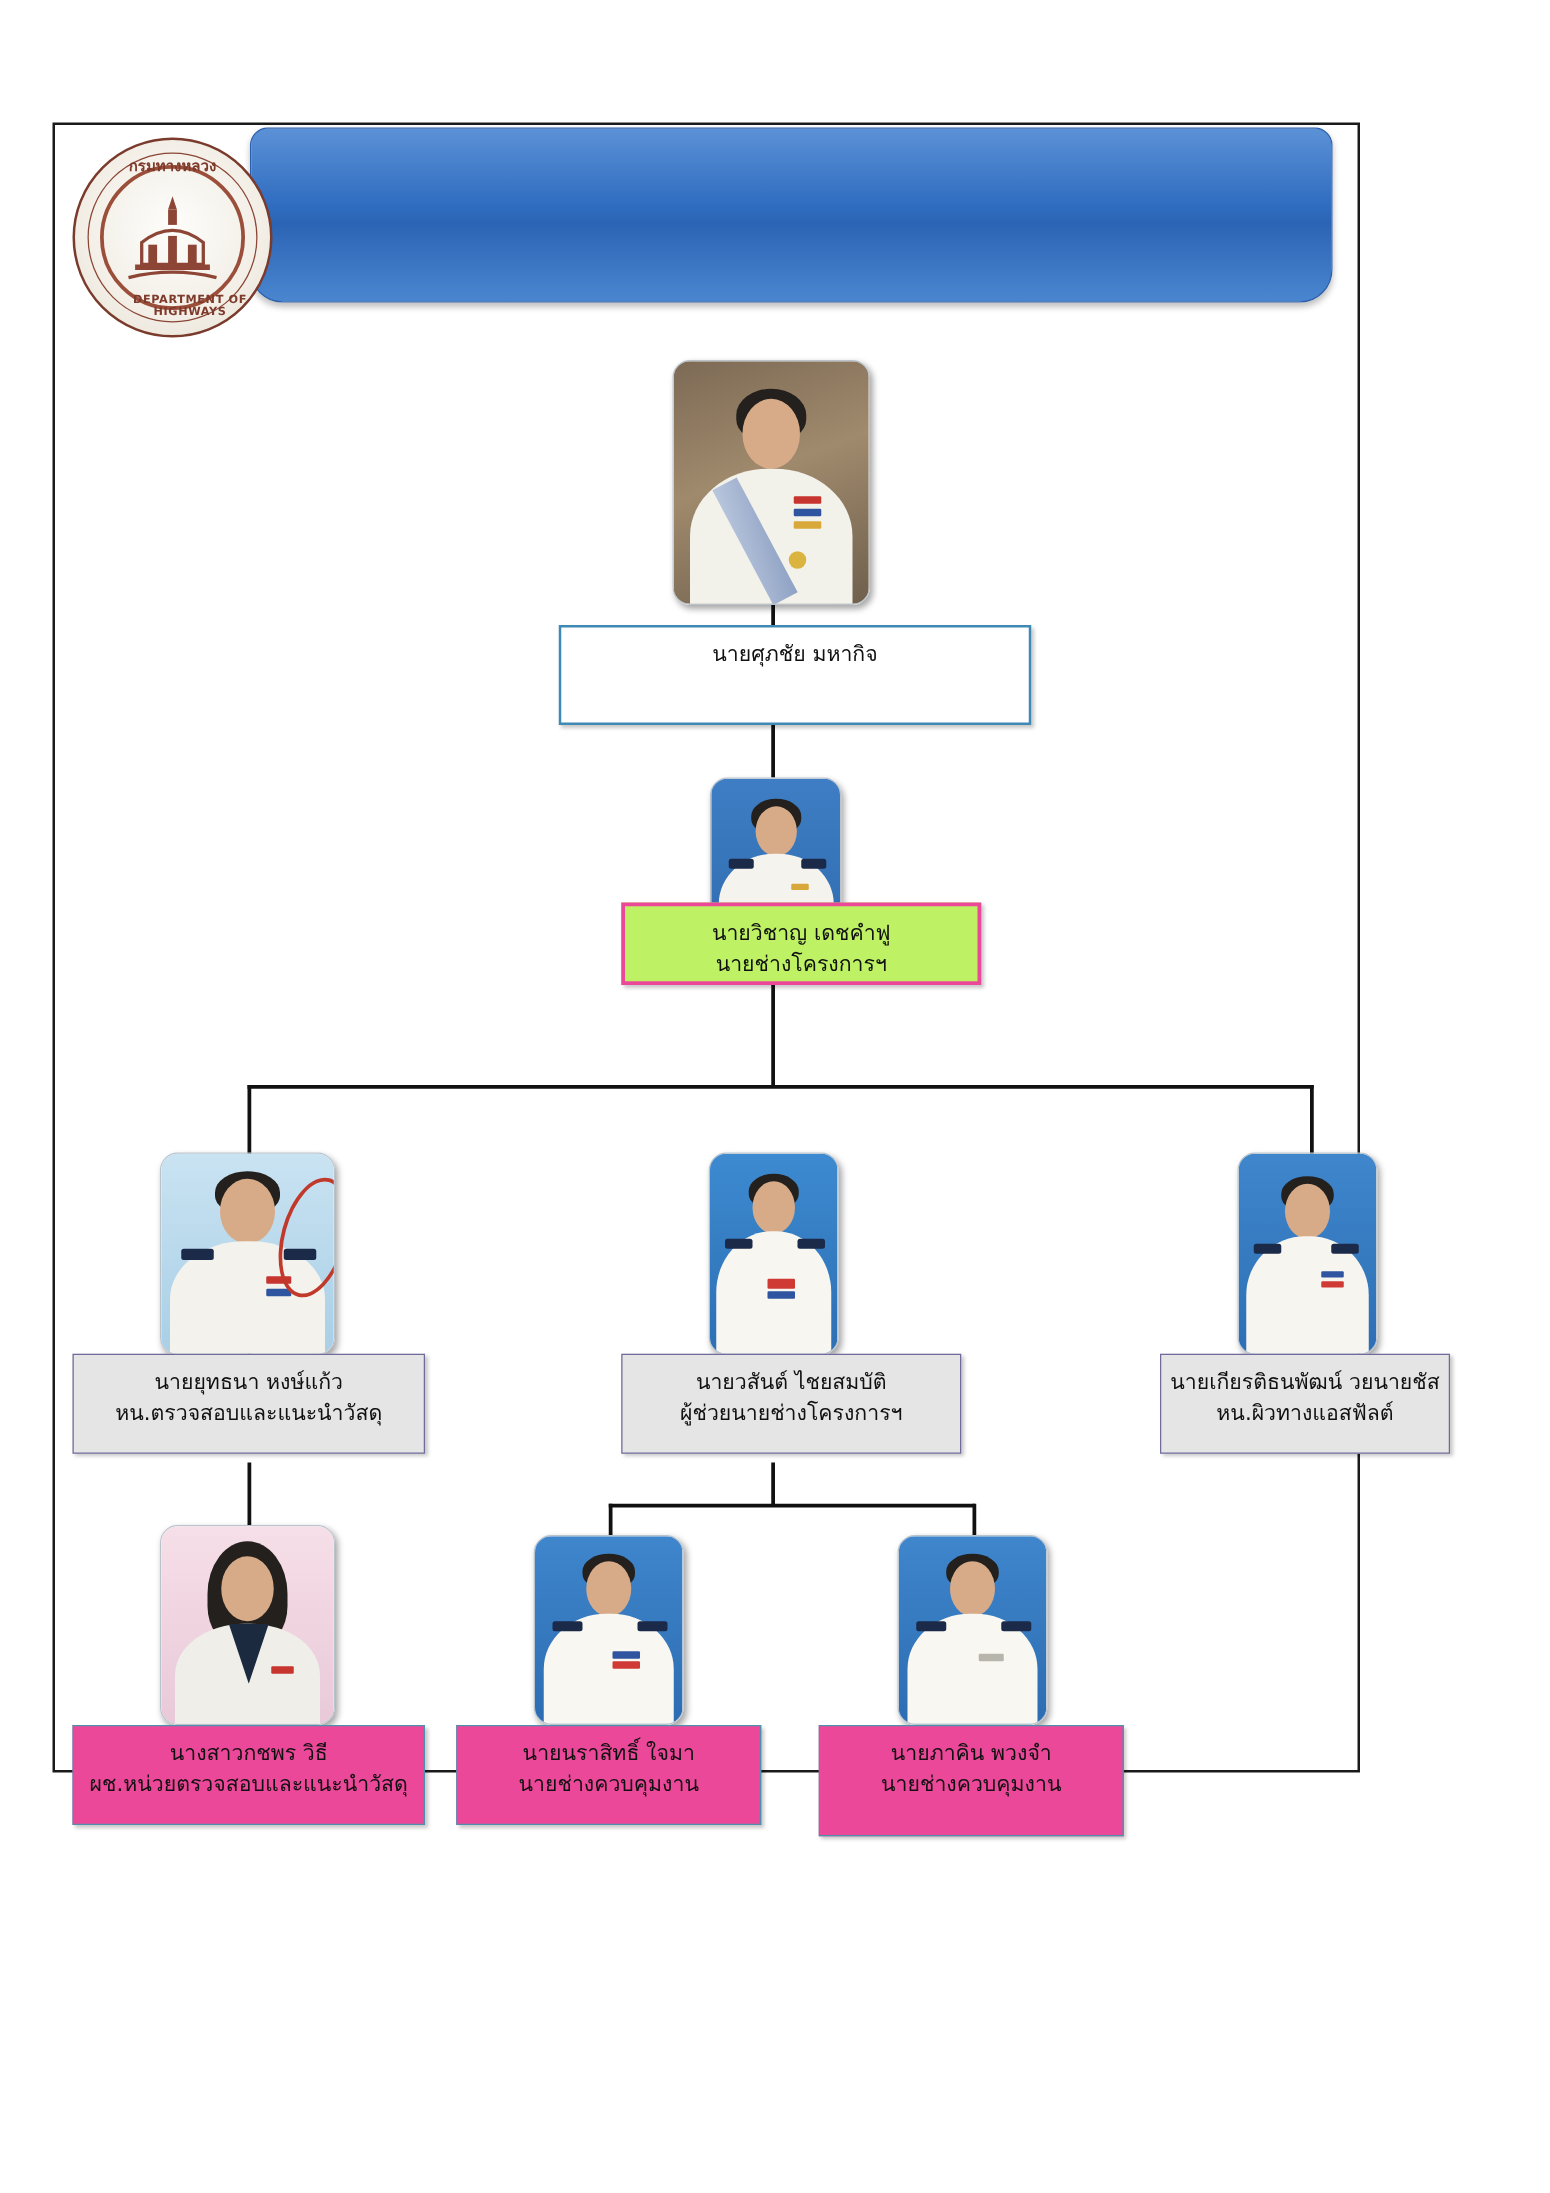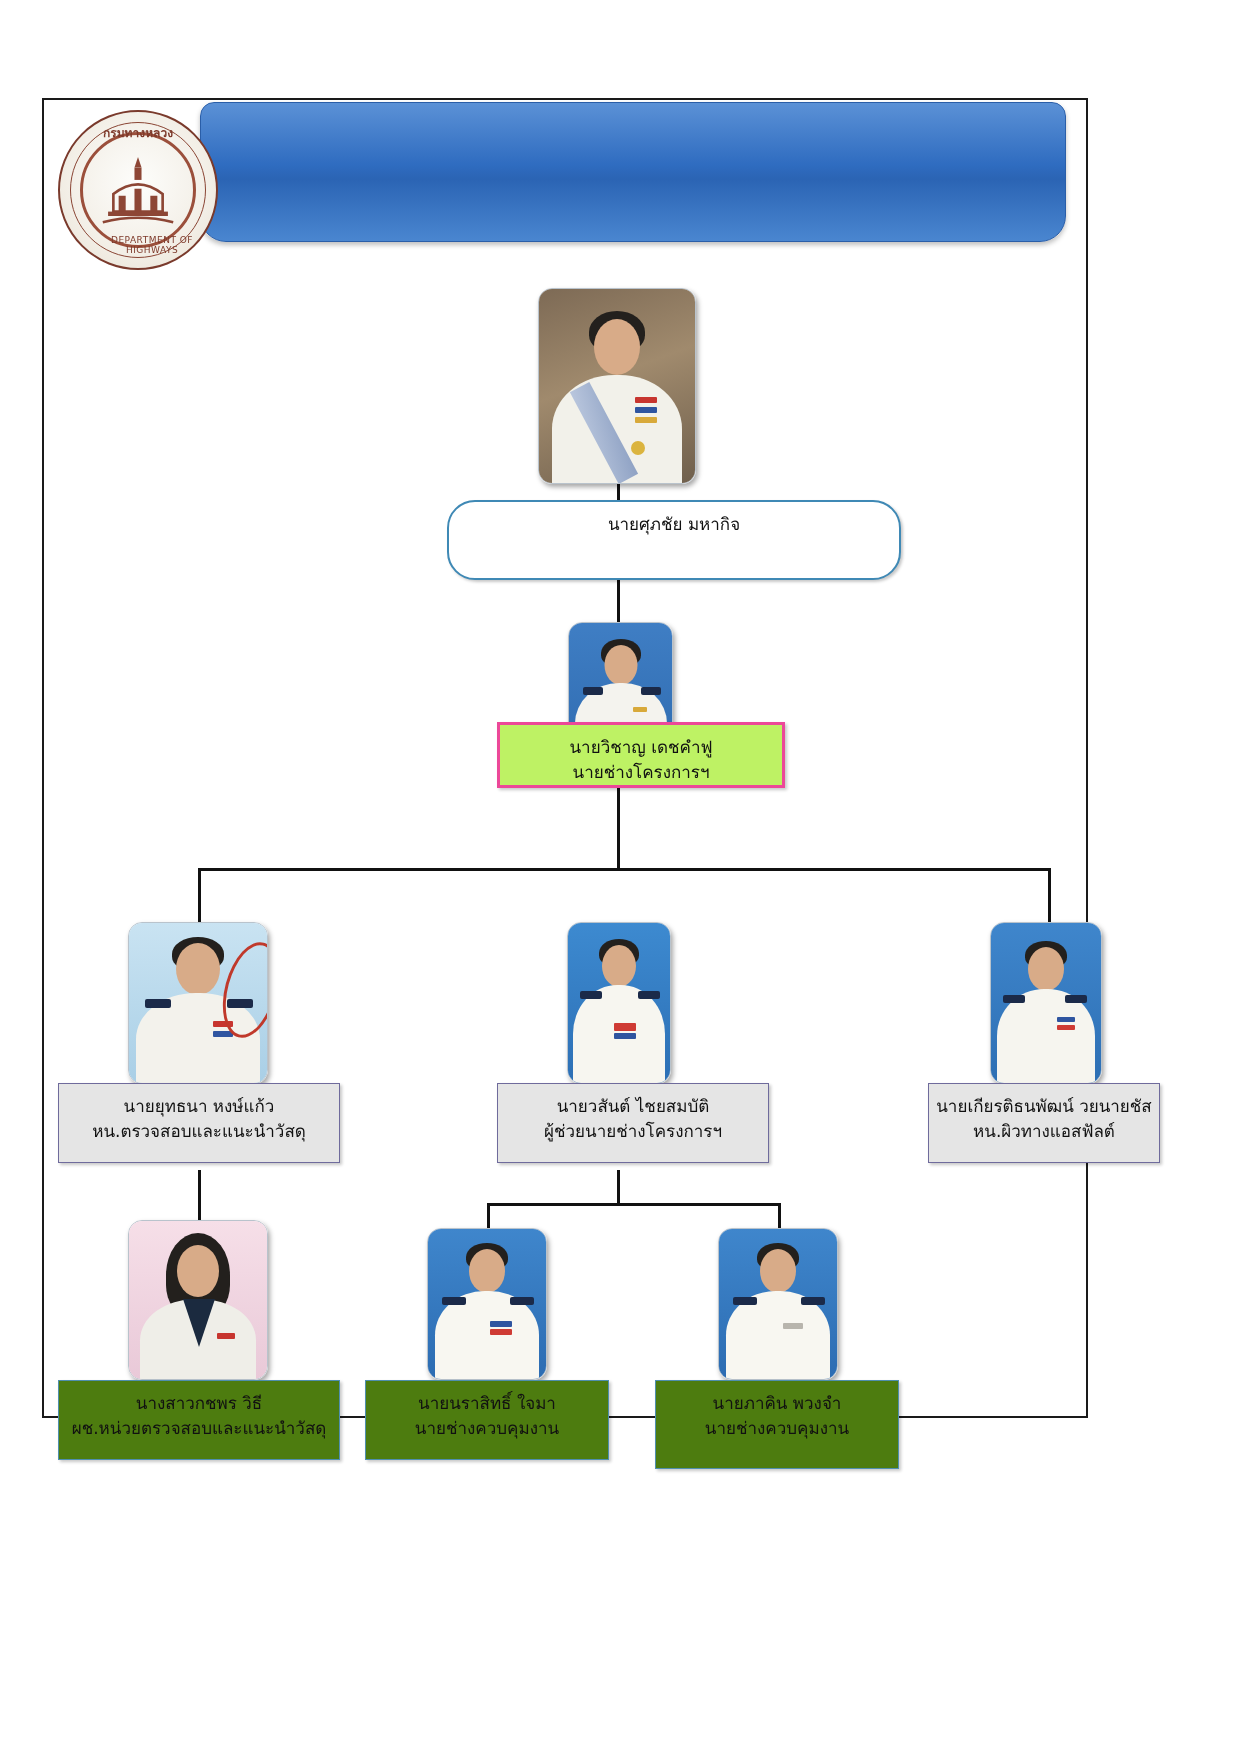--- a/index.html
+++ b/index.html
@@ -95,21 +95,21 @@
     color: #7e3a2b;
     font-weight: bold;
   }
   #logo-bottom-text {
     position: absolute;
     left: 0; right: 0; bottom: 13px;
     text-align: center;
     font-size: 9px;
     color: #7e3a2b;
     letter-spacing: 0.5px;
-    font-weight: normal;
+    font-weight: bold;
     margin-left: 28px;
   }
 
   
   .conn {
     position: absolute;
     background: #111111;
   }
   .conn.v { width: 3px; }
   .conn.h { height: 3px; }
@@ -183,21 +183,21 @@
   }
   .nbox.green {
     background: #bef264;
     border: 3px solid #ec4899;
   }
   .nbox.purple {
     background: #e5e5e5;
     border: 1px solid #6f6b9c;
   }
   .nbox.lblue {
-    background: #4d7c0f;
+    background: #ec4899;
     border: 1px solid #4f8fae;
   }
 </style>
 </head>
 <body>
 
 <div id="page-frame"></div>
 
 <div id="header-banner">
 </div>
@@ -246,21 +246,21 @@
   <div class="hair" style="top:22px; width:56px; height:42px;"></div>
   <div class="head" style="top:30px; width:46px; height:56px;"></div>
   <div class="body" style="top:86px; width:130px; height:112px; background:#f2f1ea;"></div>
   <div class="sash" style="left:54px; top:92px; width:22px; height:104px;"></div>
   <div class="medal" style="left:96px; top:108px; width:22px; height:6px;"></div>
   <div class="medal" style="left:96px; top:118px; width:22px; height:6px; background:#2f55a0;"></div>
   <div class="medal" style="left:96px; top:128px; width:22px; height:6px; background:#d8a93a;"></div>
   <div class="medal" style="left:92px; top:152px; width:14px; height:14px; border-radius:50%; background:#dbb43f;"></div>
 </div>
 
-<div class="nbox white" style="left:447px; top:500px; width:454px; height:80px;border-radius:28px;">
+<div class="nbox white" style="left:447px; top:500px; width:378px; height:80px;">
   <span class="ln">นายศุภชัย  มหากิจ</span>
 </div>
 
 <div class="photo" style="left:568px; top:622px; width:105px; height:140px;">
   <div class="bg" style="background:linear-gradient(180deg,#3f7ec4,#2f6bb0);"></div>
   <div class="hair" style="top:16px; width:40px; height:28px;"></div>
   <div class="head" style="top:22px; width:33px; height:40px;"></div>
   <div class="body" style="top:60px; width:92px; height:84px; background:#f4f3ee;"></div>
   <div class="shoulder-l" style="left:14px; top:64px; width:20px; height:8px;"></div>
   <div class="shoulder-r" style="left:72px; top:64px; width:20px; height:8px;"></div>

